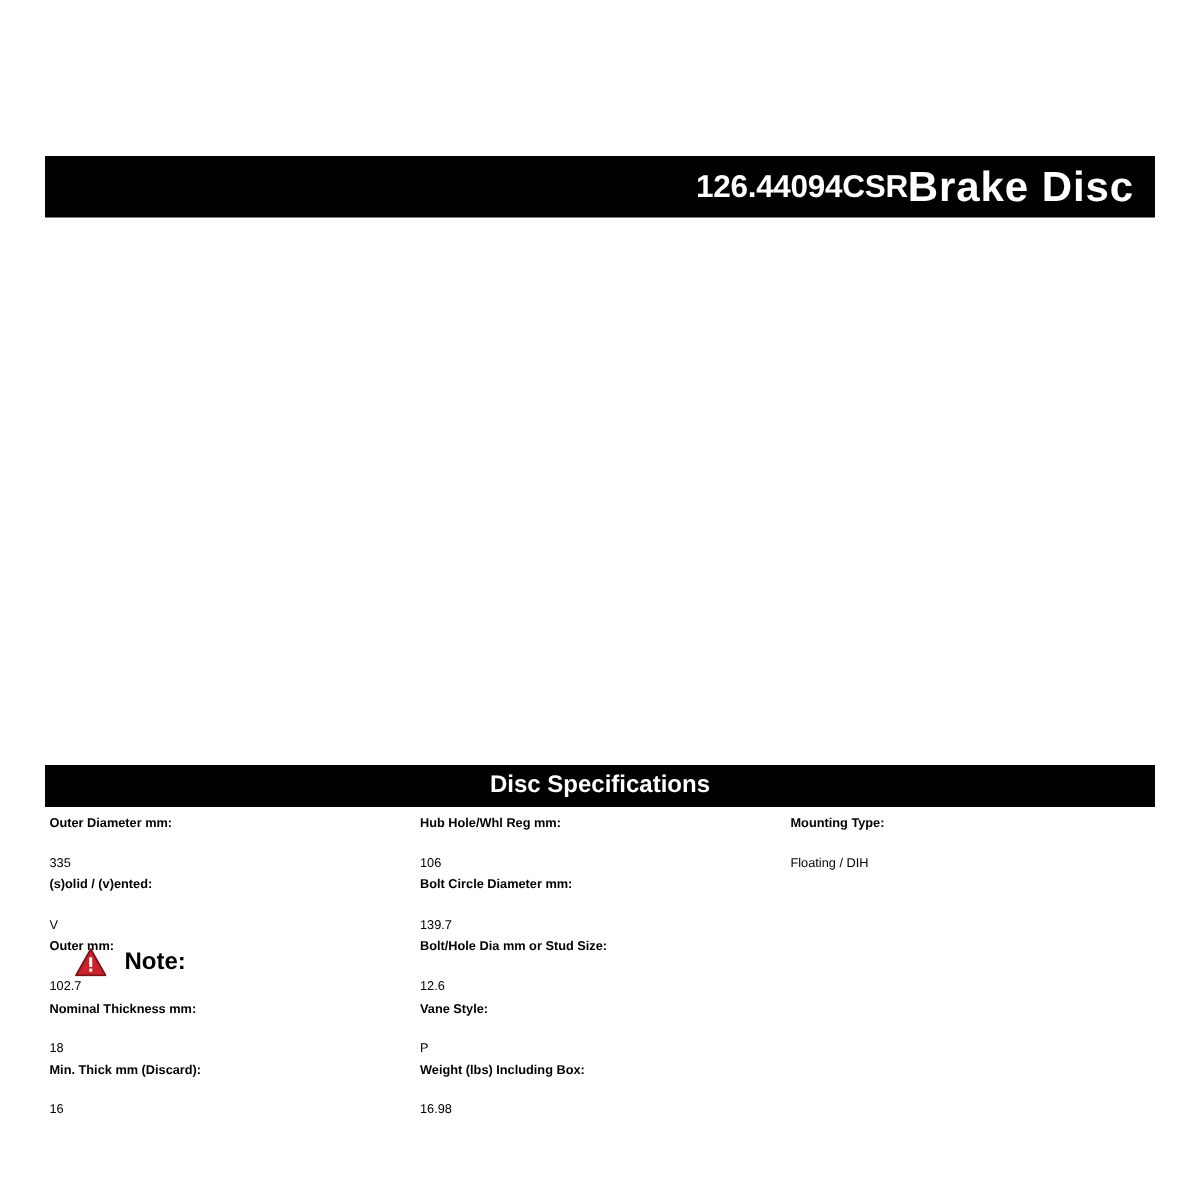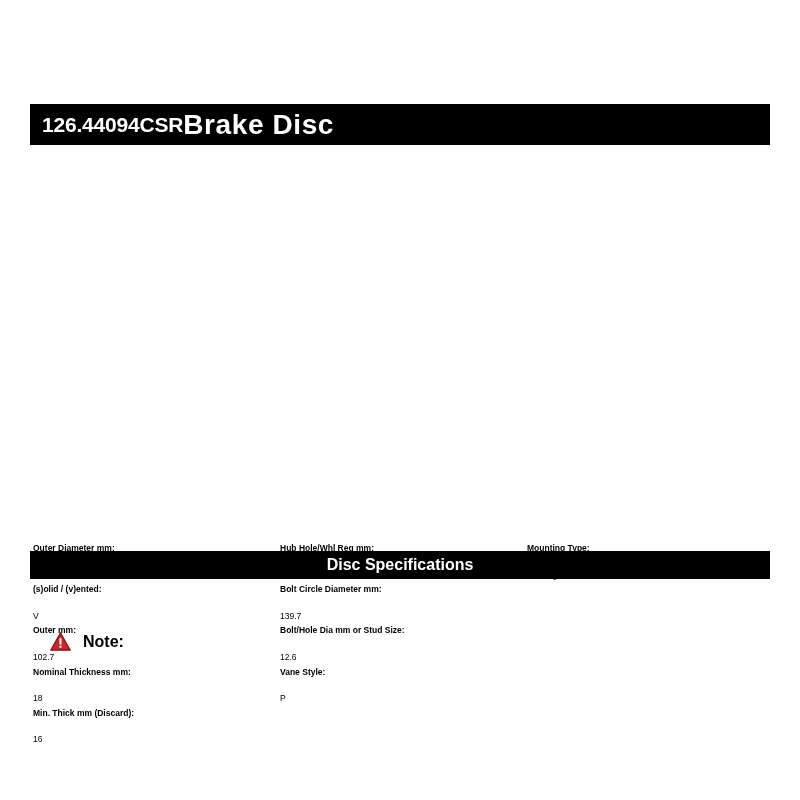--- a/index.html
+++ b/index.html
@@ -27,21 +27,21 @@
   
   .header-bar {
     position: absolute;
     left: 30px;
     top: 104px;
     width: 740px;
     height: 41px;
     background: #000000;
     display: flex;
     align-items: center;
-    justify-content: flex-start;
+    justify-content: flex-end;
     box-sizing: border-box;
     padding: 0 14px 0 12px;
   }
   .header-part-number {
     color: #ffffff;
     font-size: 21px;
     font-weight: bold;
     letter-spacing: -0.2px;
     line-height: 1;
   }
@@ -57,21 +57,20 @@
   .spec-title-bar {
     position: absolute;
     left: 30px;
     top: 510px;
     width: 740px;
     height: 28px;
     background: #000000;
     display: flex;
     align-items: center;
     justify-content: center;
-    margin-top: 41px;
   }
   .spec-title {
     color: #ffffff;
     font-size: 16px;
     font-weight: bold;
     line-height: 1;
   }
 
   .spec-columns {
     position: absolute;
@@ -191,20 +190,24 @@
         <span class="spec-label">Bolt Circle Diameter mm:</span>
         <span class="spec-value">139.7</span>
       </div>
       <div class="spec-row">
         <span class="spec-label">Bolt/Hole Dia mm or Stud Size:</span>
         <span class="spec-value">12.6</span>
       </div>
       <div class="spec-row">
         <span class="spec-label">Vane Style:</span>
         <span class="spec-value">P</span>
+      </div>
+      <div class="spec-row">
+        <span class="spec-label">Weight (lbs) Including Box:</span>
+        <span class="spec-value">16.98</span>
       </div>
     </div>
 
     <div class="spec-col col-3">
       <div class="spec-row">
         <span class="spec-label">Mounting Type:</span>
         <span class="spec-value">Floating / DIH</span>
       </div>
     </div>
 

